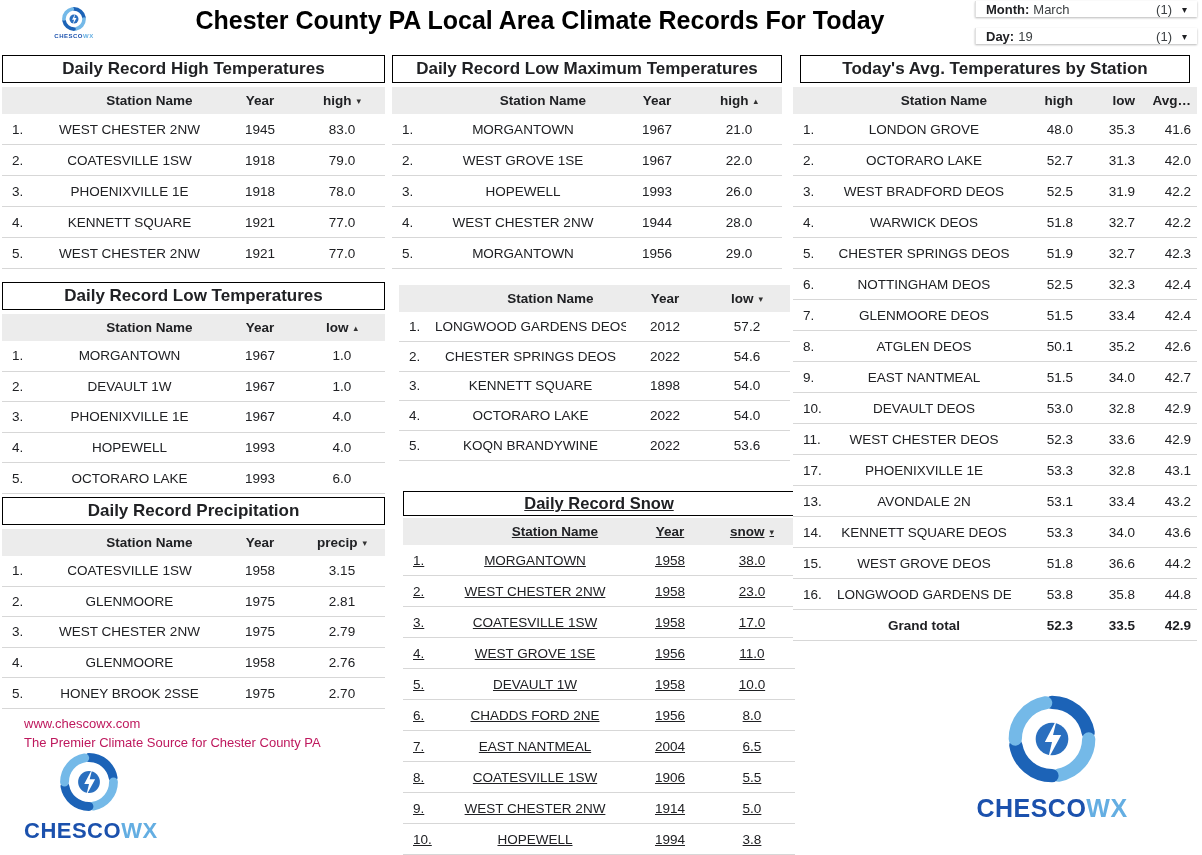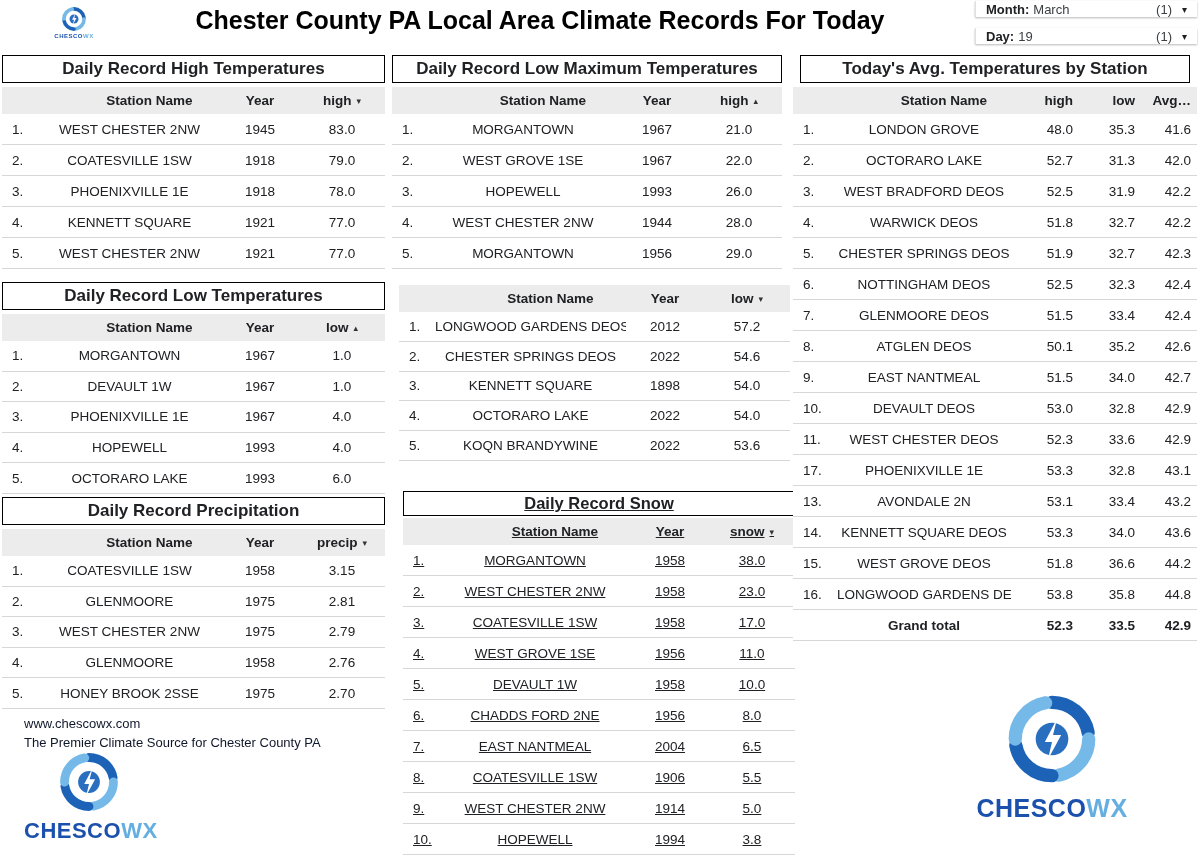--- a/index.html
+++ b/index.html
@@ -44,21 +44,21 @@
 
   
   .avg-table .td-rank { width:44px; }
   .avg-table .td-high { width:68px; text-align:right; padding-right:6px; }
   .avg-table .td-low  { width:62px; text-align:right; padding-right:6px; }
   .avg-table .td-avg  { width:56px; text-align:right; padding-right:6px; }
   .total-row .td { font-weight:700; }
 
   
   .footer-text { position:absolute; left:24px; top:714px; font-size:13px;
-    color:#0f172a; line-height:19px; }
+    color:#be185d; line-height:19px; }
   .logo-left { position:absolute; left:24px; top:748px; width:130px; text-align:center; }
   .logo-left svg { width:68px; height:68px; display:block; margin:0 auto; }
   .logo-right { position:absolute; left:972px; top:688px; width:160px; text-align:center; }
   .logo-right svg { width:102px; height:102px; display:block; margin:0 auto; }
   .wordmark { font-weight:700; letter-spacing:.5px; }
   .logo-left .wordmark { font-size:22px; margin-top:2px; }
   .logo-right .wordmark { font-size:25px; margin-top:4px; }
   .wm-dark { color:#1b51ad; }
   .wm-light { color:#64aee2; }
   .defs-holder { position:absolute; width:0; height:0; overflow:hidden; }

